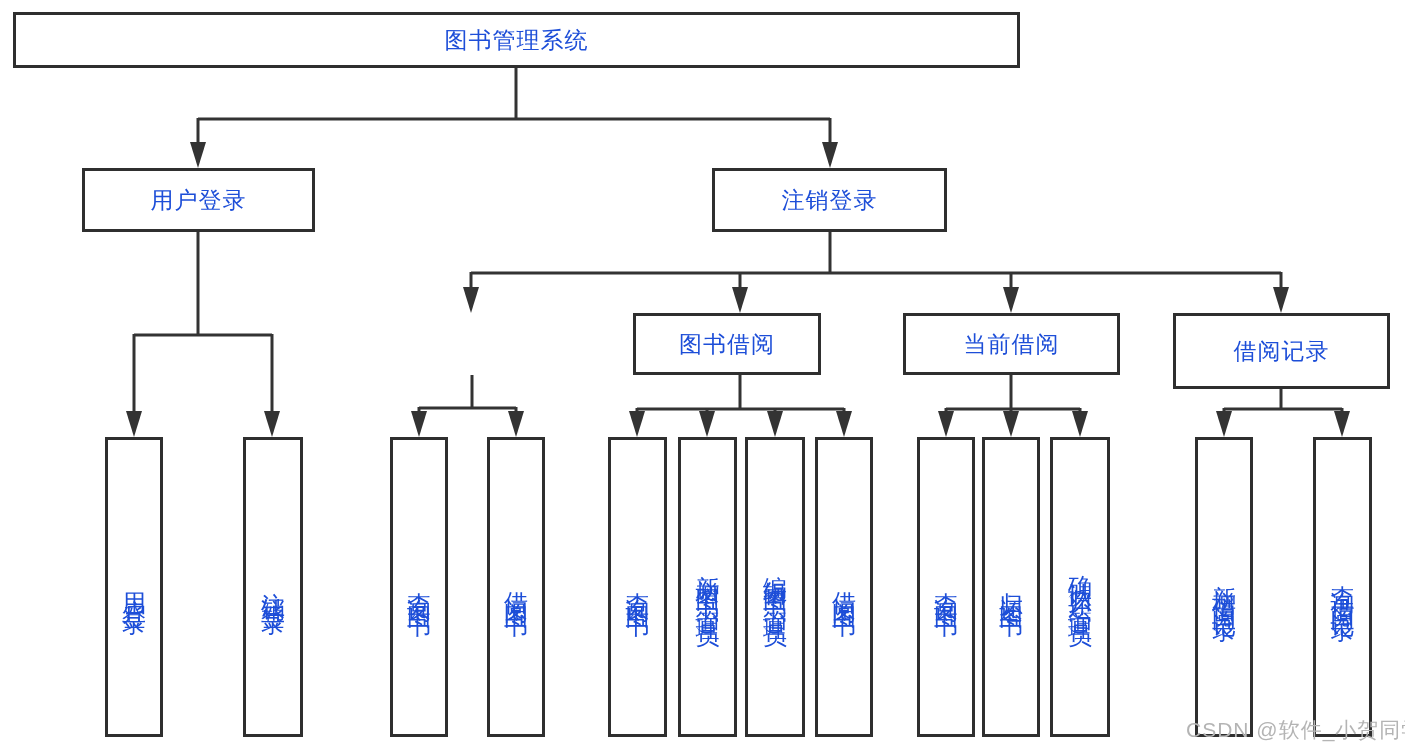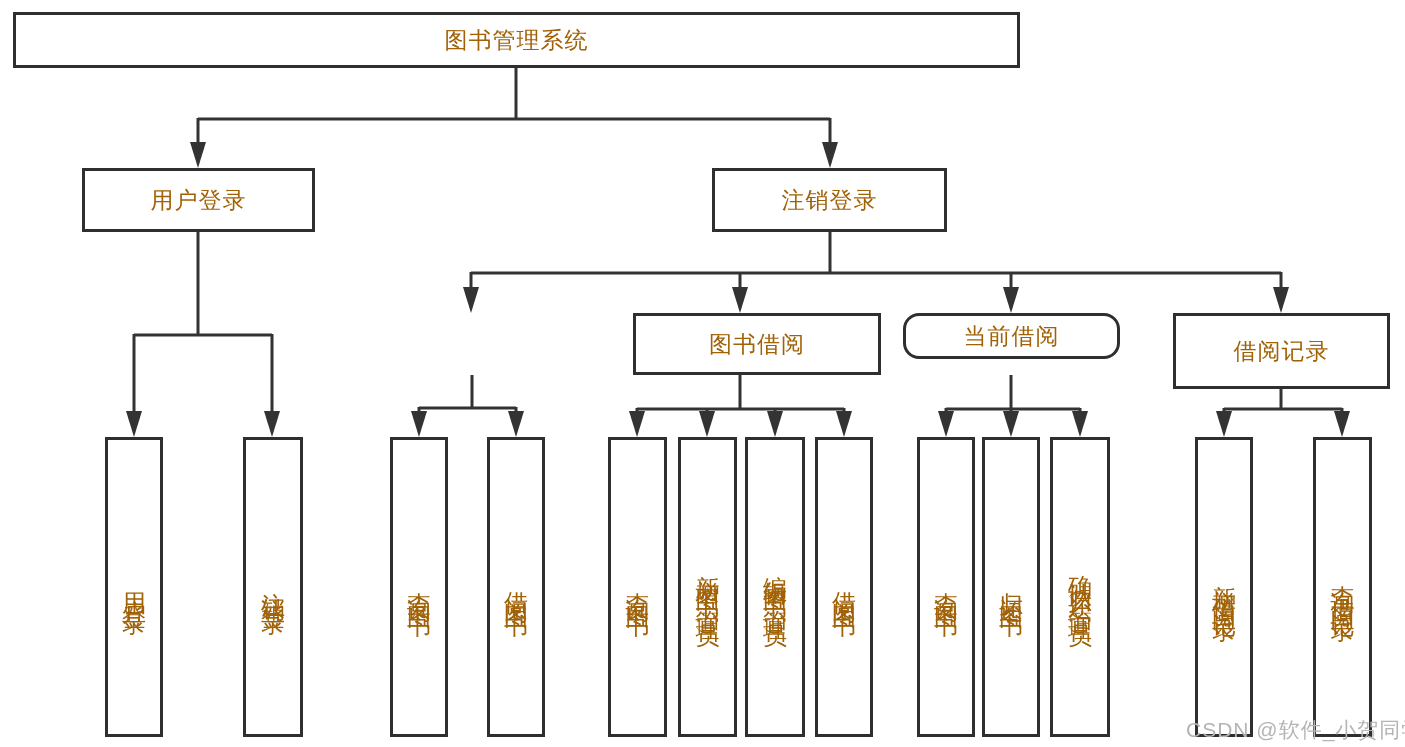--- a/index.html
+++ b/index.html
@@ -22,21 +22,21 @@
     height: 747px;
   }
   .node {
     position: absolute;
     box-sizing: border-box;
     border: 3px solid #2f2f2f;
     background: #ffffff;
     display: flex;
     align-items: center;
     justify-content: center;
-    color: #a16207;
+    color: #1d4ed8;
   }
   .node.h .label {
     font-size: 23px;
     letter-spacing: 1px;
     white-space: nowrap;
   }
   .node.v .label {
     writing-mode: vertical-rl;
     text-orientation: mixed;
     font-size: 24px;
@@ -132,24 +132,24 @@
     <span class="label">图书管理系统</span>
   </div>
 
   <div class="node h" style="left:82px; top:168px; width:233px; height:64px;">
     <span class="label">用户登录</span>
   </div>
   <div class="node h" style="left:712px; top:168px; width:235px; height:64px;">
     <span class="label">注销登录</span>
   </div>
 
-  <div class="node h" style="left:633px; top:313px; width:248px; height:62px;">
+  <div class="node h" style="left:633px; top:313px; width:188px; height:62px;">
     <span class="label">图书借阅</span>
   </div>
-  <div class="node h" style="left:903px; top:313px; width:217px; height:46px;border-radius:16px;">
+  <div class="node h" style="left:903px; top:313px; width:217px; height:62px;">
     <span class="label">当前借阅</span>
   </div>
   <div class="node h" style="left:1173px; top:313px; width:217px; height:76px;">
     <span class="label">借阅记录</span>
   </div>
 
   <div class="node v" style="left:105px; top:437px; width:58px; height:300px;">
     <span class="label">用户登录</span>
   </div>
   <div class="node v" style="left:243px; top:437px; width:60px; height:300px;">

